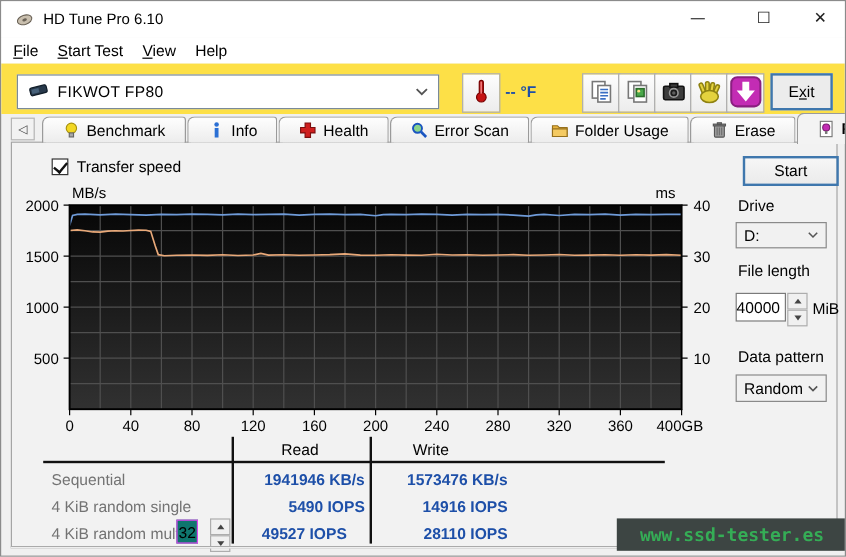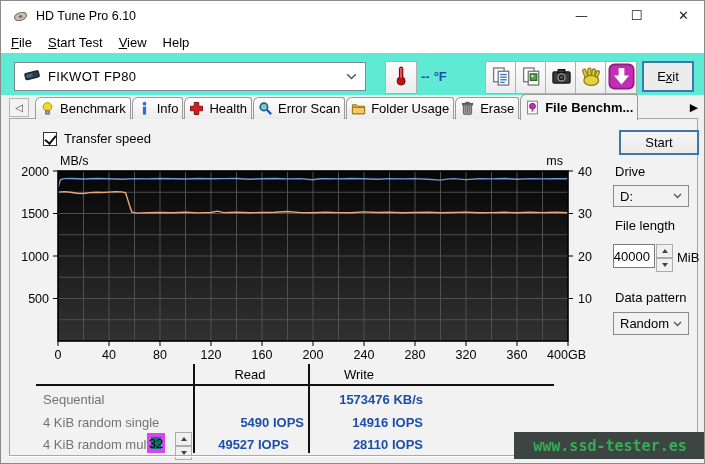--- a/index.html
+++ b/index.html
@@ -11,37 +11,37 @@
   #titlebar{left:0;top:0;width:100%;height:30px;background:#fff;display:flex;align-items:center;}
   #title-icon{width:17px;height:15px;margin-left:11px;}
   #title-text{margin-left:7px;font-size:12.5px;}
   .wctl{position:absolute;top:0;width:45px;height:29px;display:flex;align-items:center;justify-content:center;
         font-size:13px;color:#222;font-family:"DejaVu Sans",sans-serif;}
   
   #menubar{left:0;top:30px;width:100%;height:22px;background:#fff;display:flex;align-items:center;padding-left:2px;}
   .menu-item{padding:2px 8px;}
   .menu-item u{text-decoration:underline;}
   
-  #toolbar{left:0;top:52px;width:100%;height:42px;background:#5eead4;}
+  #toolbar{left:0;top:52px;width:100%;height:42px;background:#fde047;}
   #drive-combo{left:13px;top:9px;width:352px;height:29px;background:#fff;border:1px solid #7a8a99;
        display:flex;align-items:center;padding:0 8px;gap:7px;}
   #drive-combo .cname{flex:1;letter-spacing:.3px;}
   .chev svg{display:block;}
   .tbtn{position:absolute;top:8px;width:30px;height:31px;border:1px solid #b0b0b0;
         background:linear-gradient(#fdfdfd,#ececec);display:flex;align-items:center;justify-content:center;}
   #temp-readout{left:420px;top:8px;width:52px;height:31px;display:flex;align-items:center;gap:4px;
         color:var(--valblue);font-weight:bold;}
   #exit-btn{left:641px;top:8px;width:52px;height:31px;border:2px solid var(--accent);background:#ececec;
         display:flex;align-items:center;justify-content:center;}
   
   #tab-left{left:8px;top:97px;width:20px;height:19px;border:1px solid #b5b5b5;background:#f2f2f2;
         display:flex;align-items:center;justify-content:center;font-size:10px;color:#444;}
   #tab-right{left:684px;top:97px;width:18px;height:19px;display:flex;align-items:center;justify-content:center;font-size:11px;}
   #tabs-strip{left:34px;top:94px;width:648px;height:24px;display:flex;align-items:flex-end;gap:1px;z-index:3;}
-  .tab{height:21px;display:flex;align-items:center;gap:5px;padding:0 4px;border:1px solid #9a9a9a;border-bottom:none;
+  .tab{height:21px;display:flex;align-items:center;gap:5px;padding:0 16px;border:1px solid #9a9a9a;border-bottom:none;
        border-radius:6px 3px 0 0;background:linear-gradient(#fefefe,#ececec);white-space:nowrap;}
   .tab.active{height:25px;background:#f3f3f3;font-weight:bold;margin-bottom:-1px;z-index:4;}
   .tab .ticon{width:15px;height:15px;display:inline-block;}
   .tab .ticon svg{display:block;width:15px;height:15px;}
   
   #content{left:8px;top:117px;width:689px;height:339px;background:#f2f2f2;border:1px solid #a5a5a5;}
   
   #transfer-check{left:42px;top:131px;width:14px;height:14px;background:#fff;border:1px solid #333;}
   #transfer-check .mark{position:absolute;left:3px;top:0px;width:5px;height:9px;
         border-right:2px solid #111;border-bottom:2px solid #111;transform:rotate(40deg);}
@@ -61,21 +61,21 @@
   .tri-dn{width:0;height:0;border-left:3.5px solid transparent;border-right:3.5px solid transparent;border-top:4px solid #444;}
   #filelen-spin{left:655px;top:243px;}
   #filelen-unit{left:676px;top:249px;}
   #pattern-dd{left:612px;top:311px;width:76px;height:23px;}
   
   .vline{width:2px;background:#111;}
   .hline{height:2px;background:#111;}
   .rlabel{color:#737373;}
   .rval{font-weight:bold;color:var(--valblue);text-align:right;}
   .rhead{text-align:center;}
-  #queue-input{left:146px;top:432px;width:18px;height:20px;background:#0f766e;border:4px solid #d946ef;
+  #queue-input{left:146px;top:432px;width:18px;height:20px;background:#0f766e;border:1px solid #d946ef;
        display:flex;align-items:center;justify-content:center;}
   #queue-spin{left:174px;top:431px;}
   #bottom-groove{left:8px;top:454px;width:689px;height:2px;background:#aaa;border-bottom:1px solid #fff;}
   
   #watermark{left:513px;top:431px;width:192px;height:27px;display:flex;align-items:center;justify-content:center;
        font-family:"DejaVu Sans Mono",monospace;font-weight:bold;font-size:15px;z-index:9;}
   svg text{font-family:"Liberation Sans",sans-serif;}
 </style>
 </head>
 <body>
@@ -363,20 +363,21 @@
           <path d="M1 1l3.5 3.5L8 1" stroke="#555" fill="none" stroke-width="1.3"></path>
         </svg>
     </span>
   </div>
   <div class="abs rhead" style="left:303px;top:366px;width:110px;">Write</div>
   <div class="abs vline" style="left:192px;top:363px;height:89px;"></div>
   <div class="abs vline" style="left:307px;top:363px;height:89px;"></div>
   <div class="abs hline" style="left:35px;top:383px;width:518px;"></div>
 
   <div class="abs rlabel" style="left:42px;top:391px;">Sequential</div>
+  <div class="abs rval" style="left:195px;top:391px;width:108px;">1941946 KB/s</div>
   <div class="abs rval" style="left:312px;top:391px;width:110px;">1573476 KB/s</div>
 
   <div class="abs rlabel" style="left:42px;top:414px;">4 KiB random single</div>
   <div class="abs rval" style="left:195px;top:414px;width:108px;">5490 IOPS</div>
   <div class="abs rval" style="left:312px;top:414px;width:110px;">14916 IOPS</div>
 
   <div class="abs rlabel" style="left:42px;top:436px;">4 KiB random multi</div>
   <div class="abs" id="queue-input">32</div>
   <div class="abs spinbox" id="queue-spin">
     <span class="spinbtn">

